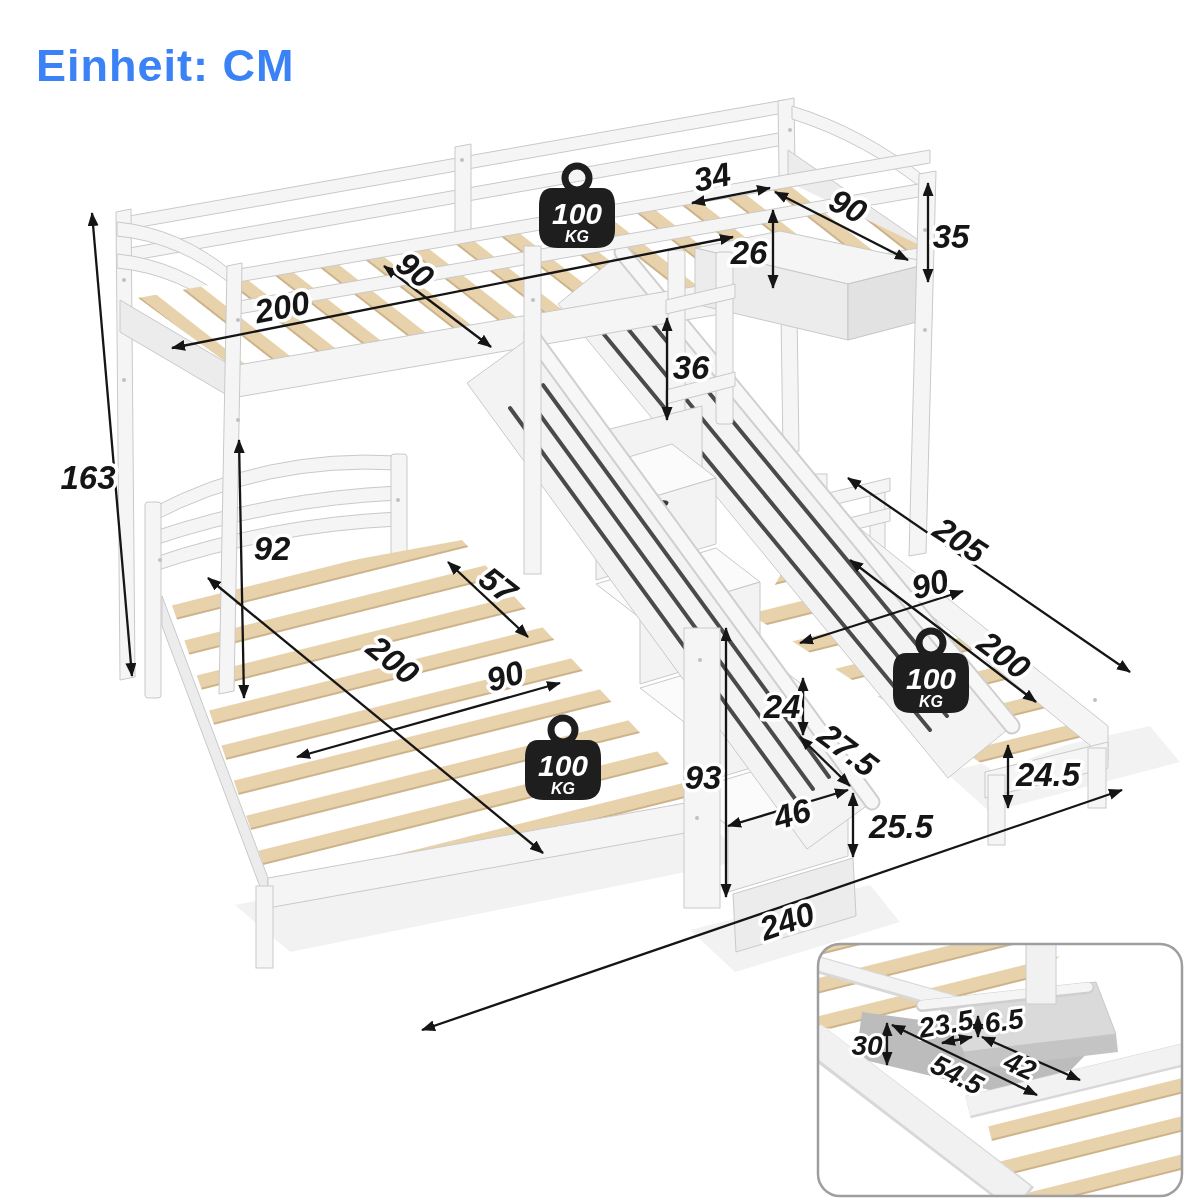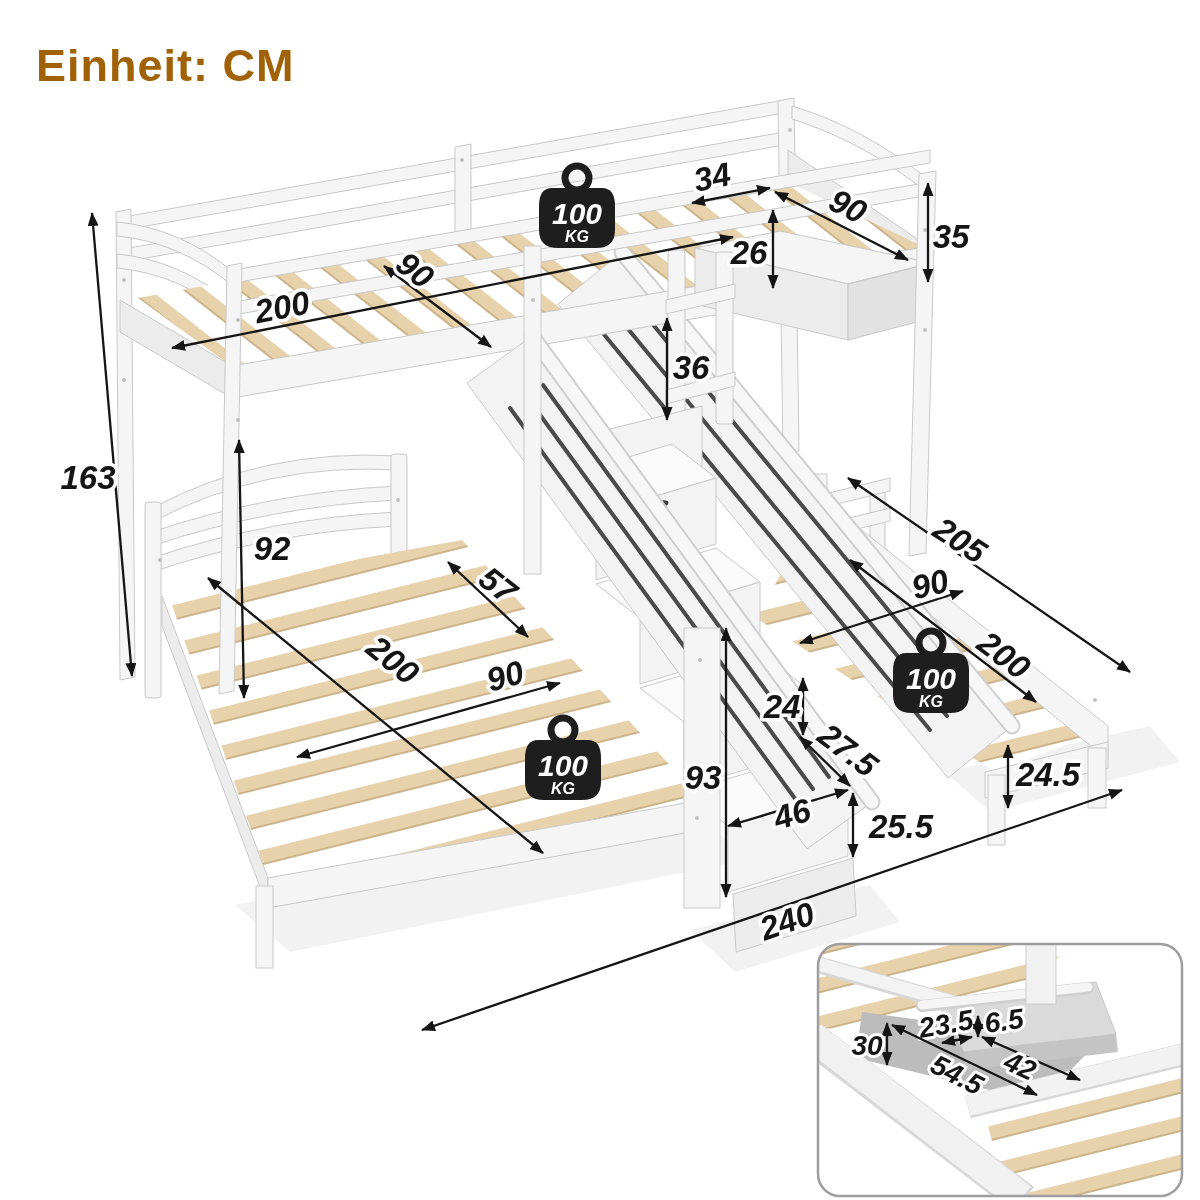--- a/index.html
+++ b/index.html
@@ -1,18 +1,18 @@
 <!DOCTYPE html>
 <html><head>
 <meta charset="utf-8">
 <style>
   html,body{margin:0;padding:0;background:#ffffff;}
   #stage{position:relative;width:1200px;height:1200px;background:#ffffff;overflow:hidden;
          font-family:"Liberation Sans",sans-serif;}
-  #title{position:absolute;left:36px;top:40px;font-size:45px;font-weight:700;color:#a16207;
+  #title{position:absolute;left:36px;top:40px;font-size:45px;font-weight:700;color:#3b82f6;
          letter-spacing:1px;}
   svg{position:absolute;left:0;top:0;}
   .frame{fill:#f5f5f5;stroke:#c9c9c9;stroke-width:1;}
   .frame2{fill:#ececec;stroke:#c9c9c9;stroke-width:1;}
   .frame3{fill:#e2e2e2;stroke:#c6c6c6;stroke-width:1;}
   .tread{fill:#fbfbfb;stroke:#c9c9c9;stroke-width:1;}
   .face{fill:#f3f3f3;stroke:#c9c9c9;stroke-width:1;}
   .slit{stroke:#4a4a4a;stroke-width:4;stroke-linecap:round;}
   .railU{stroke:#cfcfcf;stroke-width:17;stroke-linecap:round;fill:none;}
   .railT{stroke:#f7f7f7;stroke-width:13;stroke-linecap:round;fill:none;}

